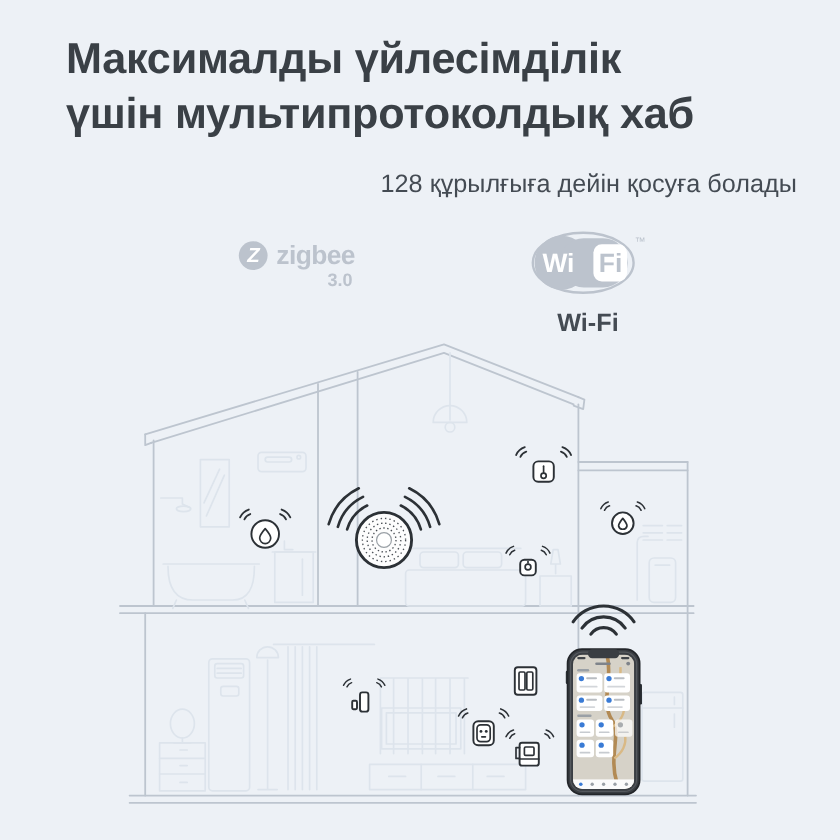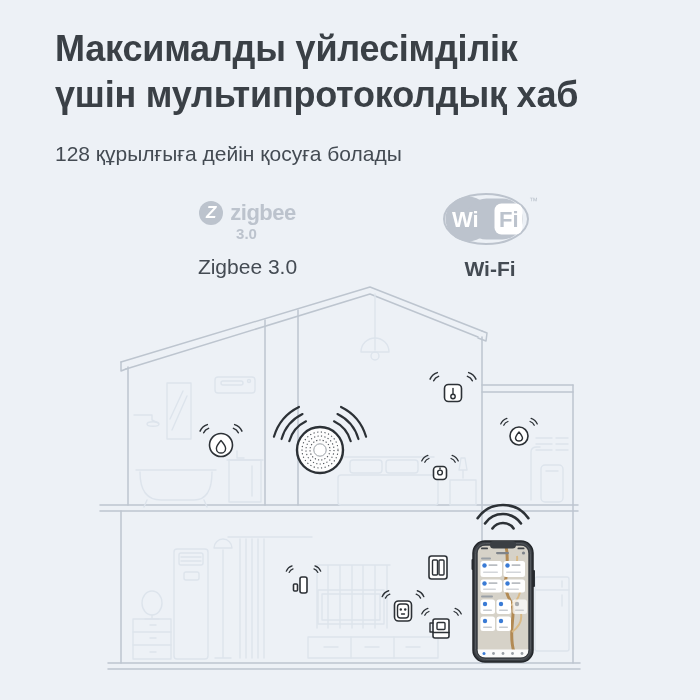--- a/index.html
+++ b/index.html
@@ -7,30 +7,30 @@
     --logo-grey:#bcc3cd; --wall-line:#bdc5cf; --furniture-line:#dde4ec;
     --device-dark:#2c3136; --accent-blue:#3a7bd5; --branch-brown:#b28a54;
     --phone-screen-bg:#d6d2c8;
   }
   html,body{margin:0;padding:0;width:700px;height:700px;overflow:hidden;
     background:var(--bg);font-family:"Liberation Sans",sans-serif;}
   .stage{position:relative;width:700px;height:700px;}
   .header{position:absolute;top:26px;left:55px;right:36px;}
   .title{margin:0;font-size:36px;line-height:46px;font-weight:700;
     color:var(--heading-color);white-space:pre-line;letter-spacing:-0.2px;}
-  .subtitle{margin:24px 0 0 0;font-size:21px;color:var(--body-color);font-weight:400;}
+  .subtitle{margin:24px 0 0 0;font-size:21px;color:var(--body-color);font-weight:400;text-align:right;}
   .proto{position:absolute;text-align:center;}
   .proto-zigbee{left:150px;top:200px;width:195px;}
   .proto-wifi{left:400px;top:192px;width:180px;}
   .zb-lockup{display:inline-block;}
   .zb-row{display:flex;align-items:center;gap:7px;}
   .zb-circle{width:24px;height:24px;border-radius:50%;background:var(--logo-grey);
     color:#fff;font-weight:700;font-style:italic;font-size:17px;line-height:24px;text-align:center;}
   .zb-word{font-size:22px;font-weight:700;color:var(--logo-grey);letter-spacing:-0.5px;}
-  .zb-ver{font-size:15px;font-weight:700;color:var(--logo-grey);margin-top:-1px;padding-right:2px;}
+  .zb-ver{text-align:right;font-size:15px;font-weight:700;color:var(--logo-grey);margin-top:-1px;padding-right:2px;}
   .proto-label{margin-top:12px;font-size:21px;color:var(--body-color);}
   .proto-wifi .proto-label{margin-top:7px;font-weight:bold;}
   .house{position:absolute;left:0;top:0;}
   .wall{fill:none;stroke:var(--wall-line);stroke-width:1.5;stroke-linecap:round;stroke-linejoin:round;}
   .furn{fill:none;stroke:var(--furniture-line);stroke-width:1.4;stroke-linecap:round;stroke-linejoin:round;}
   .dev{stroke:var(--device-dark);fill:#fff;stroke-width:1.6;stroke-linejoin:round;}
   .devline{stroke:var(--device-dark);fill:none;stroke-width:1.4;stroke-linecap:round;stroke-linejoin:round;}
   .wave{stroke:var(--device-dark);fill:none;stroke-width:1.5;stroke-linecap:round;}
   .hubwave{stroke:var(--device-dark);fill:none;stroke-width:2.2;stroke-linecap:round;}
   .phwave{stroke:var(--device-dark);fill:none;stroke-width:2.6;stroke-linecap:round;}
@@ -50,21 +50,20 @@
   </div>
 
   <div class="proto proto-zigbee">
     <div class="zb-lockup">
       <div class="zb-row">
         <div class="zb-circle">Z</div>
         <div class="zb-word">zigbee</div>
       </div>
       <div class="zb-ver">3.0</div>
     </div>
-    <div class="proto-label">Zigbee 3.0</div>
   </div>
 
   <div class="proto proto-wifi">
     <svg width="96" height="54" viewBox="0 0 96 54">
       <ellipse class="wifi-outline" cx="44" cy="27" rx="42" ry="25"></ellipse>
       <circle class="wifi-fill" cx="26" cy="27" r="22.5"></circle>
       <rect class="wifi-fill" x="24" y="6.5" width="57" height="41" rx="20.5"></rect>
       <rect x="52.5" y="11.5" width="28" height="31" rx="7" fill="#fff"></rect>
       <text class="wifi-txt" x="10" y="35" fill="#fff">Wi</text>
       <text class="wifi-txt" x="57" y="35" fill="var(--logo-grey)">Fi</text>

